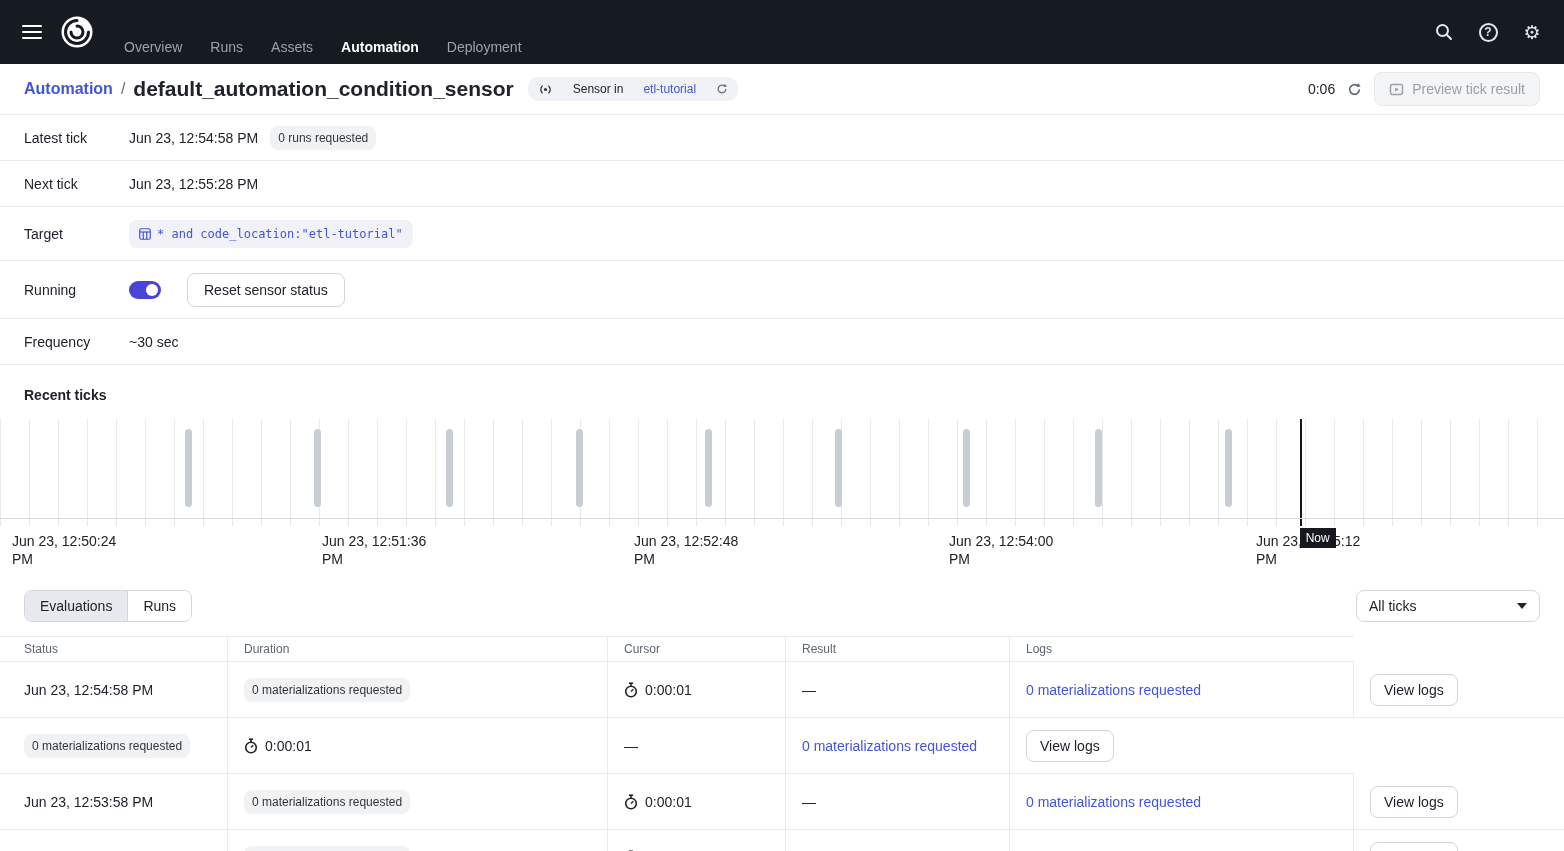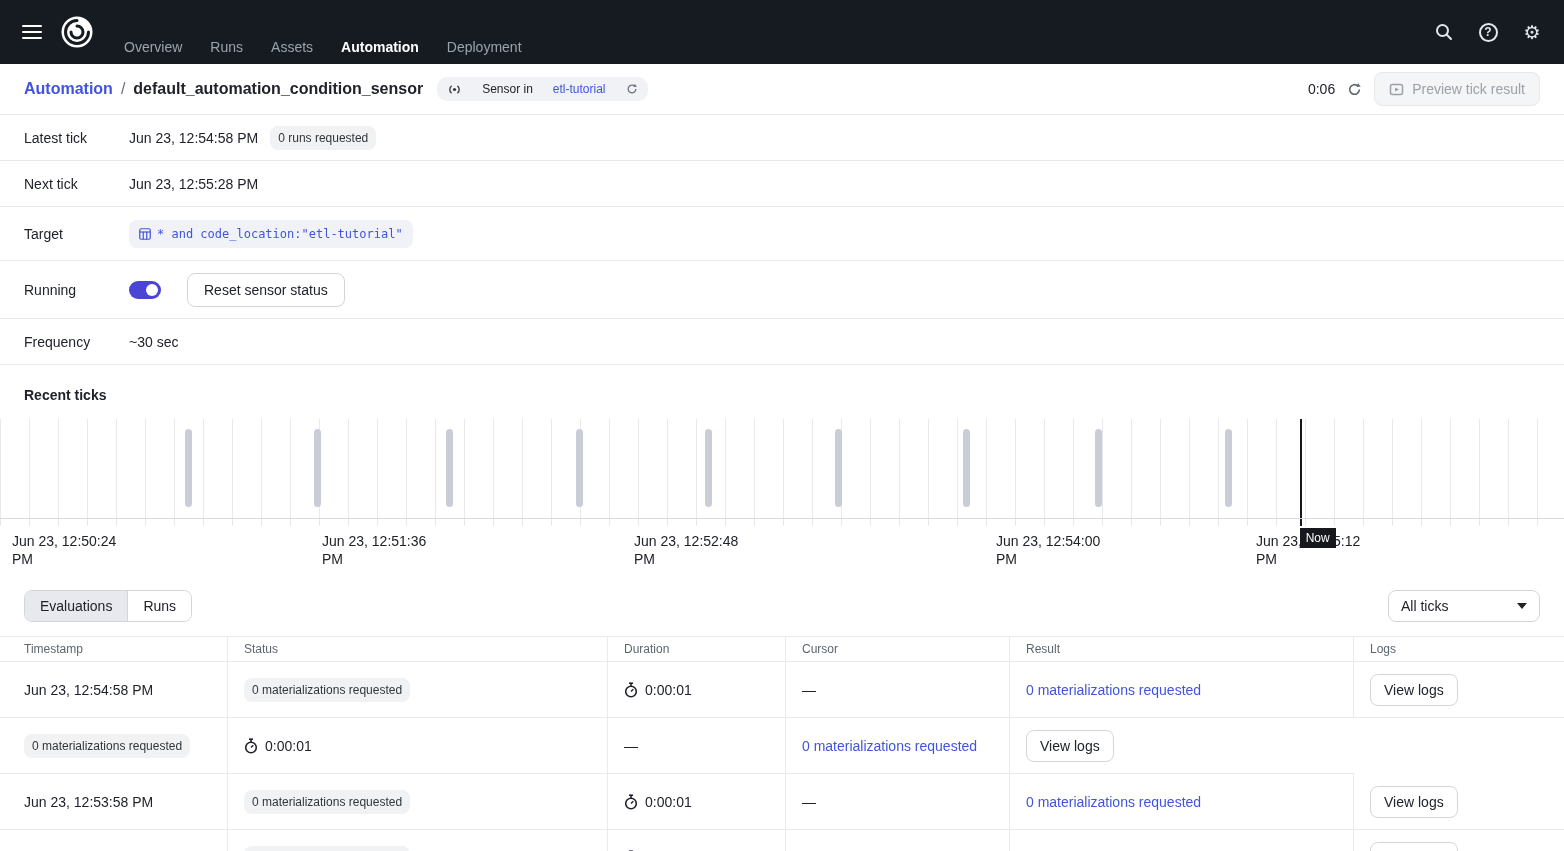--- a/index.html
+++ b/index.html
@@ -16,21 +16,21 @@
   .nav-link.active { color:#fff; font-weight:700; }
   .topnav-right { margin-left:auto; display:flex; align-items:center; gap:12px; }
   .nav-icon { width:32px; height:32px; display:flex; align-items:center; justify-content:center; cursor:pointer; color:#e4e7ea; }
   .help-circle { width:19px; height:19px; border:2px solid #e4e7ea; border-radius:50%; display:flex; align-items:center; justify-content:center; font-size:12px; font-weight:700; color:#e4e7ea; }
   .gear-glyph { font-family:"DejaVu Sans",sans-serif; font-size:19px; color:#e4e7ea; line-height:1; }
 
   
   .pagehead { height:51px; display:flex; align-items:center; padding:0 24px; border-bottom:1px solid #e8eaed; }
   .crumb-root { color:#4154dd; font-size:16px; font-weight:600; cursor:pointer; }
   .crumb-sep { font-size:16px; color:#6a7280; margin:0 8px; }
-  .page-title { font-size:16px; font-weight:600; }
+  .page-title { font-size:21px; font-weight:600; }
   .sensor-badge { display:inline-flex; align-items:center; gap:20px; background:#f1f2f5; border-radius:10px; padding:5px 10px; font-size:12px; margin-left:14px; }
   .sensor-badge .link { color:#4154dd; cursor:pointer; }
   .pagehead-right { margin-left:auto; display:flex; align-items:center; gap:12px; }
   .countdown { font-size:14px; }
   .preview-btn { display:inline-flex; align-items:center; gap:8px; background:#f4f5f7; border:1px solid #e6e8ec; border-radius:8px; padding:8px 14px; font-size:14px; color:#9aa1a9; cursor:default; }
 
   
   .drow { display:flex; align-items:center; padding:0 24px; border-bottom:1px solid #e8eaed; min-height:46px; }
   .drow-label { width:105px; font-size:14px; flex:none; }
   .drow-value { font-size:14px; }
@@ -44,29 +44,29 @@
 
   
   .section-title { padding:22px 24px 16px; font-size:14px; font-weight:700; }
   .timeline { position:relative; height:107px;
     background-image:repeating-linear-gradient(to right,#e7e9ed 0 1px,transparent 1px 29px); }
   .timeline::after { content:""; position:absolute; left:0; right:0; top:99px; height:1px; background:#d7dade; }
   .tick-bar { position:absolute; top:10px; width:7px; height:78px; border-radius:4px; background:#c9ced6; cursor:pointer; }
   .now-line { position:absolute; top:0; width:2px; height:107px; background:#16181d; }
   .axis { position:relative; height:58px; font-size:14px; }
   .axis-label { position:absolute; top:6px; width:112px; line-height:18px; }
-  .axis-l0{left:12px;} .axis-l1{left:322px;} .axis-l2{left:634px;} .axis-l3{left:996px;} .axis-l4{left:1256px;}
+  .axis-l0{left:12px;} .axis-l1{left:322px;} .axis-l2{left:634px;} .axis-l3{left:949px;} .axis-l4{left:1256px;}
   .now-badge { position:absolute; top:2px; background:#16181d; color:#fff; font-size:12px; padding:3px 6px; z-index:2; }
 
   
   .controls { display:flex; align-items:center; padding:6px 24px 14px; }
   .segmented { display:inline-flex; border:1px solid #d2d6db; border-radius:8px; overflow:hidden;justify-content:space-between; }
   .segment { padding:7px 15px; font-size:14px; background:#fff; cursor:pointer; }
   .segment.active { background:#e7e9ee; border-right:1px solid #d2d6db; }
-  .filter-select { margin-left:auto; width:152px; display:flex; align-items:center; justify-content:space-between; border:1px solid #d2d6db; border-radius:8px; padding:7px 12px; font-size:14px; cursor:pointer; }
+  .filter-select { margin-left:auto; width:184px; display:flex; align-items:center; justify-content:space-between; border:1px solid #d2d6db; border-radius:8px; padding:7px 12px; font-size:14px; cursor:pointer; }
   .caret { width:0; height:0; border-left:5px solid transparent; border-right:5px solid transparent; border-top:6px solid #21232b; }
 
   
   .trow { display:grid; grid-template-columns:228px 380px 178px 224px 344px 1fr; }
   .thead > div { padding:6px 16px; font-size:12px; color:#5c6670; border-top:1px solid #e8eaed; border-bottom:1px solid #e8eaed; display:flex; align-items:center; height:26px; }
   .tbody > div { padding:0 16px; font-size:14px; border-bottom:1px solid #e8eaed; display:flex; align-items:center; min-height:56px; }
   .trow > div:not(:last-child) { border-right:1px solid #e8eaed; }
   .trow > div:first-child { padding-left:24px; }
   .status-pill { background:#f1f2f4; border-radius:8px; padding:5px 8px; font-size:12px; color:#30363c; }
   .dur { display:flex; align-items:center; gap:7px; }
@@ -205,21 +205,20 @@
     <span class="segment">Runs</span>
   </div>
   <div class="filter-select">
     <span>All ticks</span>
     <span class="caret"></span>
   </div>
 </div>
 
 <div>
   <div class="trow thead">
-    <div>Timestamp</div>
     <div>Status</div>
     <div>Duration</div>
     <div>Cursor</div>
     <div>Result</div>
     <div>Logs</div>
   </div>
 
   <div class="trow tbody">
     <div>Jun 23, 12:54:58 PM</div>
     <div>

